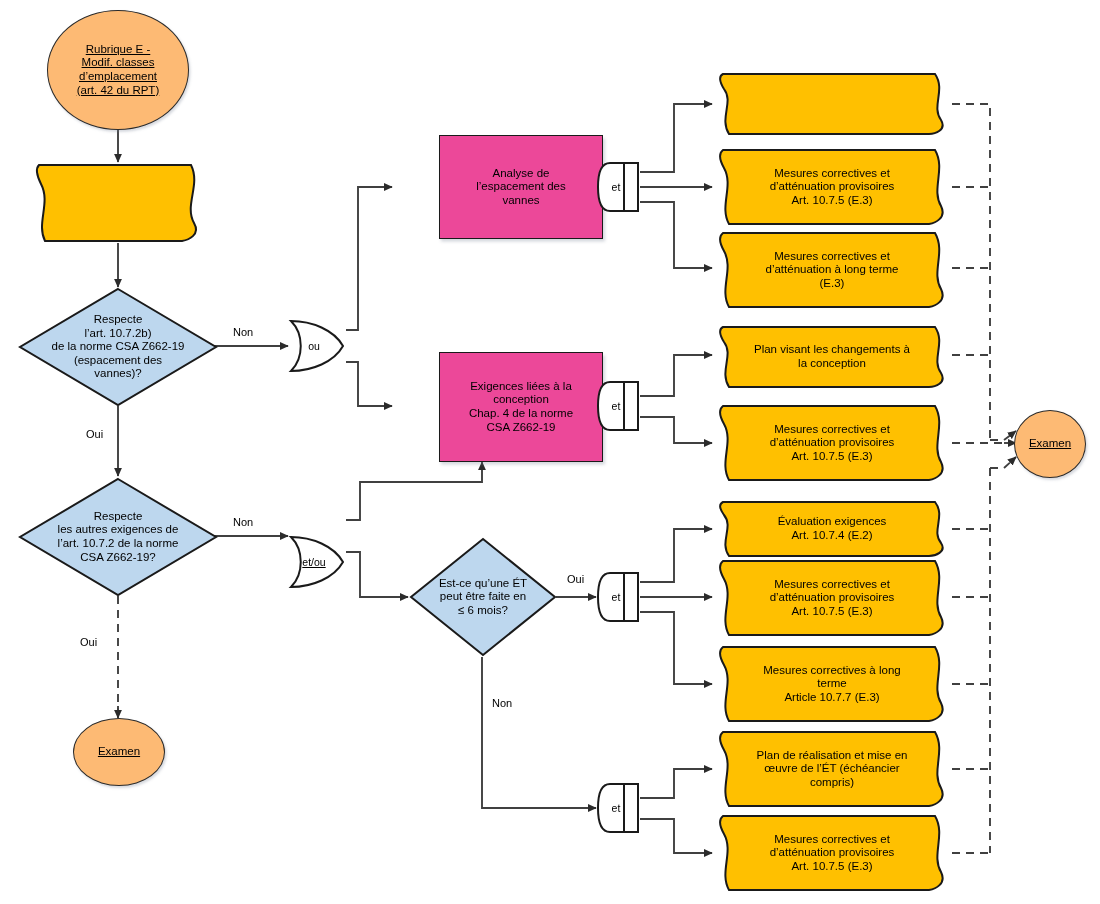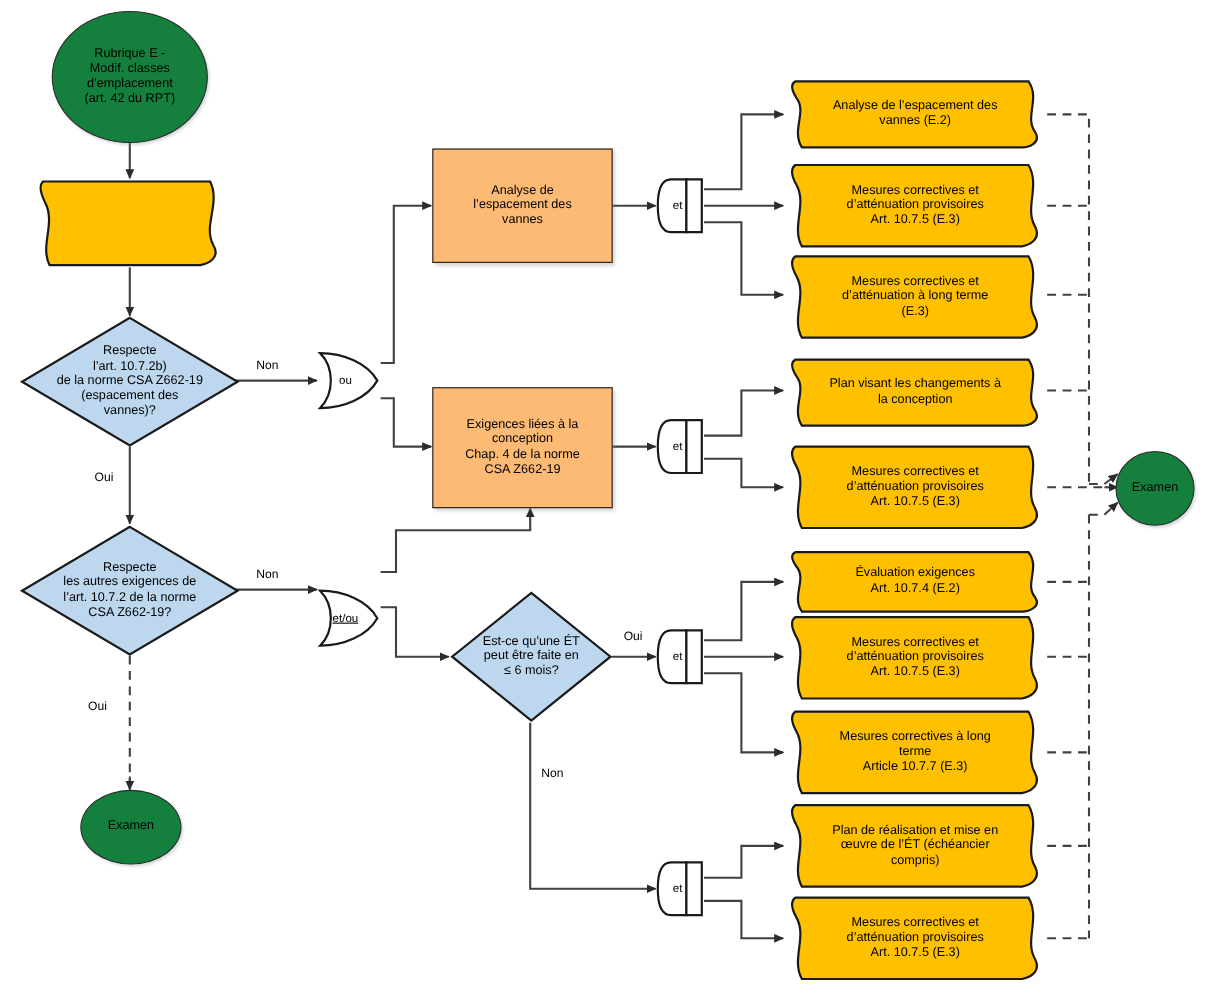--- a/index.html
+++ b/index.html
@@ -40,47 +40,49 @@
     display: block;
     width: 100%;
     padding: 0 6px;
     box-sizing: border-box;
   }
 
   
   .term {
     border: 1.6px solid #2b2b2b;
     border-radius: 50%;
-    background: #15803d;
+    background: #fdba74;
     font-size: 11.5px;
     box-shadow: 1.5px 2px 2.5px rgba(120,130,150,0.30);
+    text-decoration: underline;
   }
 
   
   .decision {
     background: transparent;
     border: none;
   }
   .decision .dia {
     position: absolute;
     left: 0; top: 0;
     width: 100%; height: 100%;
   }
   .decision .txt {
     position: relative;
     z-index: 2;
     font-size: 11.5px;
   }
 
   
   .process {
-    background: #fdba74;
+    background: #ec4899;
     border: 1.6px solid #1a1a1a;
     font-size: 11.5px;
     box-shadow: 2px 2.5px 3px rgba(120,130,150,0.32);
+    margin-left: 46px;
   }
 
   
   .doc {
     background: transparent;
     font-size: 11.5px;
   }
   .doc .wave {
     position: absolute;
     left: 0; top: 0;
@@ -261,22 +263,20 @@
     <span class="txt">Exigences liées à la
 conception
 Chap. 4 de la norme
 CSA Z662-19</span>
   </div>
 
   <div class="node doc" style="left:713px; top:72px; width:238px; height:64px;">
     <svg class="wave" viewBox="0 0 238 64" preserveAspectRatio="none">
       <path d="M10,2 L222,2 C233,18 218,34 228,48 C234,58 222,62 216,62 L16,62 C6,46 21,30 11,17 C6,9 6,4 10,2 Z" fill="#FFC000" stroke="#1A1A1A" stroke-width="2"></path>
     </svg>
-    <span class="txt">Analyse de l’espacement des
-vannes (E.2)</span>
   </div>
 
   <div class="node doc" style="left:713px; top:148px; width:238px; height:78px;">
     <svg class="wave" viewBox="0 0 238 78" preserveAspectRatio="none">
       <path d="M10,2 L222,2 C233,21 218,41 228,58 C234,70 222,75 216,76 L16,76 C6,58 21,38 11,20 C6,11 6,5 10,2 Z" fill="#FFC000" stroke="#1A1A1A" stroke-width="2"></path>
     </svg>
     <span class="txt">Mesures correctives et
 d’atténuation provisoires
 Art. 10.7.5 (E.3)</span>
   </div>

